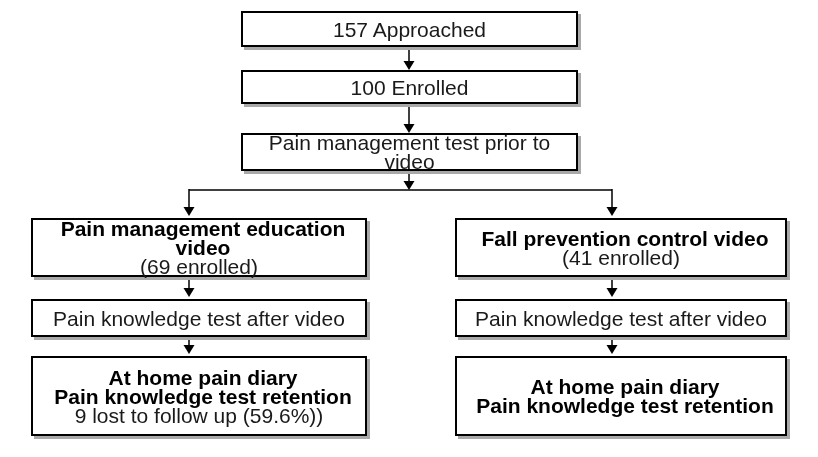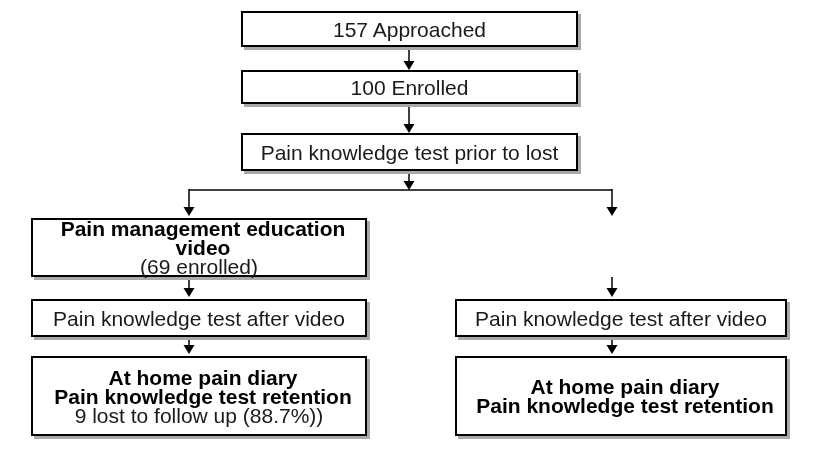--- a/index.html
+++ b/index.html
@@ -112,41 +112,45 @@
 
   <div class="box b-approached">
     <div class="line">157 Approached</div>
   </div>
 
   <div class="box b-enrolled">
     <div class="line">100 Enrolled</div>
   </div>
 
   <div class="box b-pretest">
-    <div class="line">Pain knowledge test prior to lost</div>
+    <div class="line">Pain management test prior to video</div>
   </div>
 
   <div class="box b-eduvideo">
     <div class="line bold">Pain management education video</div>
     <div class="line">(69 enrolled)</div>
   </div>
 
+  <div class="box b-ctlvideo">
+    <div class="line bold">Fall prevention control video</div>
+    <div class="line">(41 enrolled)</div>
+  </div>
 
   <div class="box b-postleft">
     <div class="line">Pain knowledge test after video</div>
   </div>
 
   <div class="box b-postright">
     <div class="line">Pain knowledge test after video</div>
   </div>
 
   <div class="box b-retleft">
     <div class="line bold">At home pain diary</div>
     <div class="line bold">Pain knowledge test retention</div>
-    <div class="line">9 lost to follow up (88.7%))</div>
+    <div class="line">9 lost to follow up (59.6%))</div>
   </div>
 
   <div class="box b-retright">
     <div class="line bold">At home pain diary</div>
     <div class="line bold">Pain knowledge test retention</div>
   </div>
 
 </div>
 
 </body></html>

